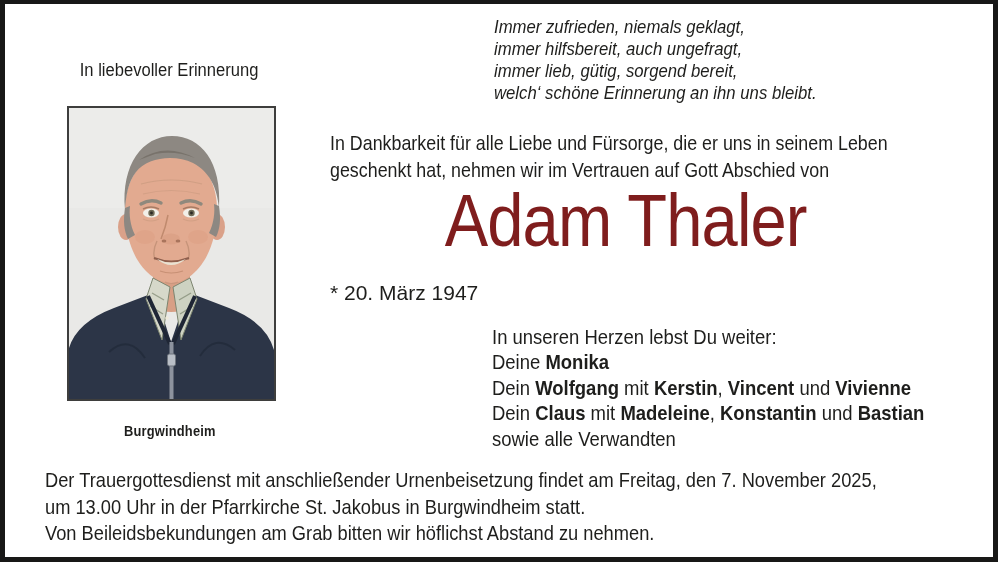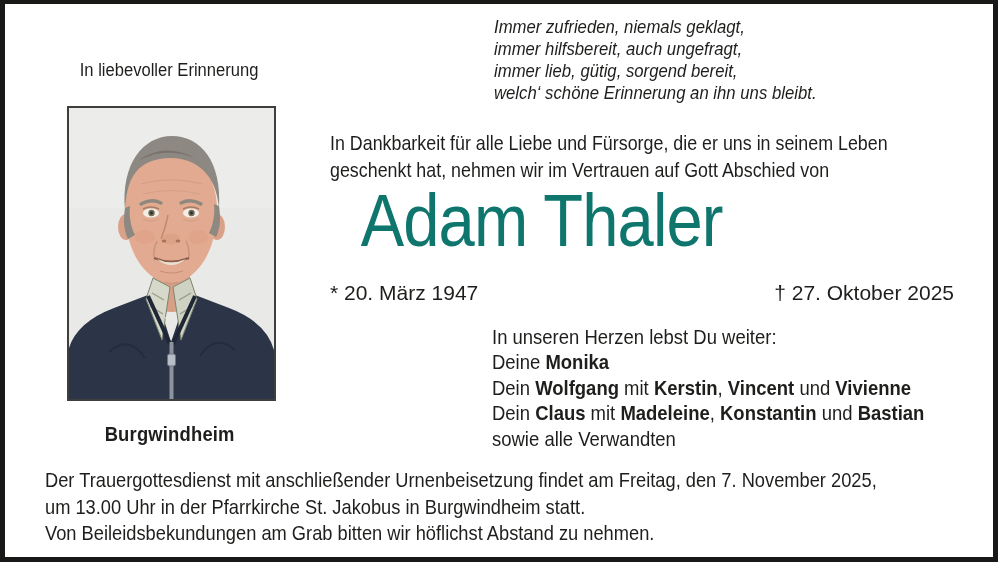--- a/index.html
+++ b/index.html
@@ -47,44 +47,45 @@
     width: 205px; height: 291px;
     box-sizing: content-box;
     border: 2px solid #3e3e3d;
     background: #e9e9e7;
     overflow: hidden;
   }
   .photo svg { display: block; }
   .place-caption {
     left: 67px; top: 423px; width: 205px;
     font-weight: bold;
-    font-size: 20px;
+    font-size: 14px;
     text-align: center;
     letter-spacing: 0.2px;
   }
 
   .poem {
     left: 494px; top: 16px; width: 460px;
     font-style: italic;
     font-size: 19px;
     line-height: 22px;
     white-space: nowrap;
   }
   .intro {
     left: 330px; top: 129px; width: 735px;
     font-size: 21px;
     line-height: 27px;
     white-space: nowrap;
   }
   .deceased-name {
-    left: 336px; top: 184px; width: 624px;
+    left: 314px; top: 184px; width: 624px;
     font-size: 74px;
     line-height: 74px;
+    text-align: center;
     letter-spacing: -1px;
-    color: #0f766e;
+    color: #7f1d1d;
     white-space: nowrap;
   }
   .dates-row {
     left: 330px; top: 281px; width: 624px;
     display: flex;
     justify-content: space-between;
     font-size: 21px;
     white-space: nowrap;
     gap: 28px;
   }
@@ -197,21 +198,20 @@
     <div>In Dankbarkeit für alle Liebe und Fürsorge, die er uns in seinem Leben</div>
     <div>geschenkt hat, nehmen wir im Vertrauen auf Gott Abschied von</div>
   </div>
 
   <div class="abs deceased-name">
     <span class="sxC" style="display:inline-block">Adam Thaler</span>
   </div>
 
   <div class="abs dates-row">
     <span>* 20. März 1947</span>
-    <span>† 27. Oktober 2025</span>
   </div>
 
   <div class="abs family">
     <div class="sxL" style="transform-origin:0 0">In unseren Herzen lebst Du weiter:</div>
     <div class="sxL"><span>Deine </span><b>Monika</b></div>
     <div class="sxL"><span>Dein </span><b>Wolfgang</b><span> mit </span><b>Kerstin</b><span>, </span><b>Vincent</b><span> und </span><b>Vivienne</b></div>
     <div class="sxL"><span>Dein </span><b>Claus</b><span> mit </span><b>Madeleine</b><span>, </span><b>Konstantin</b><span> und </span><b>Bastian</b></div>
     <div class="sxL">sowie alle Verwandten</div>
   </div>
 

